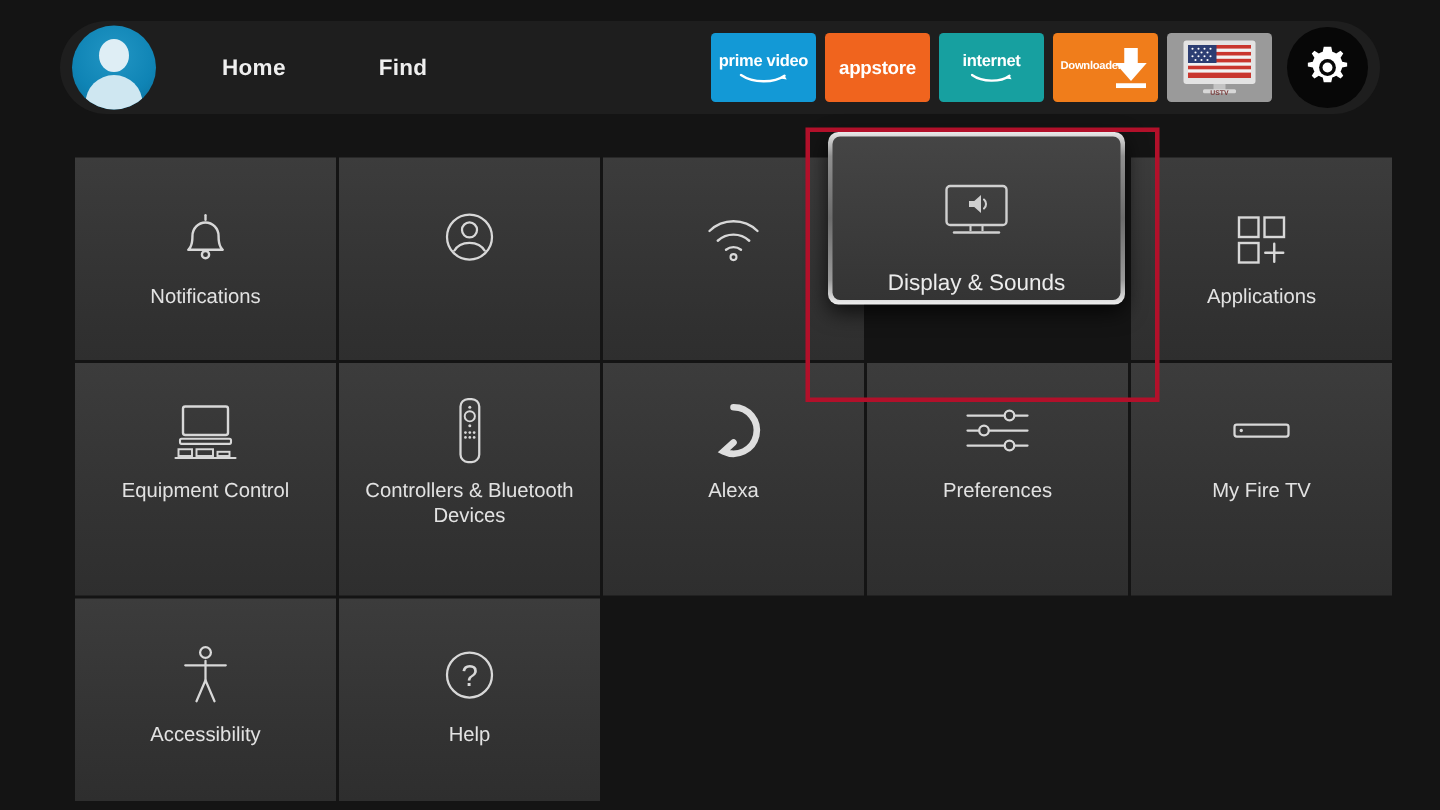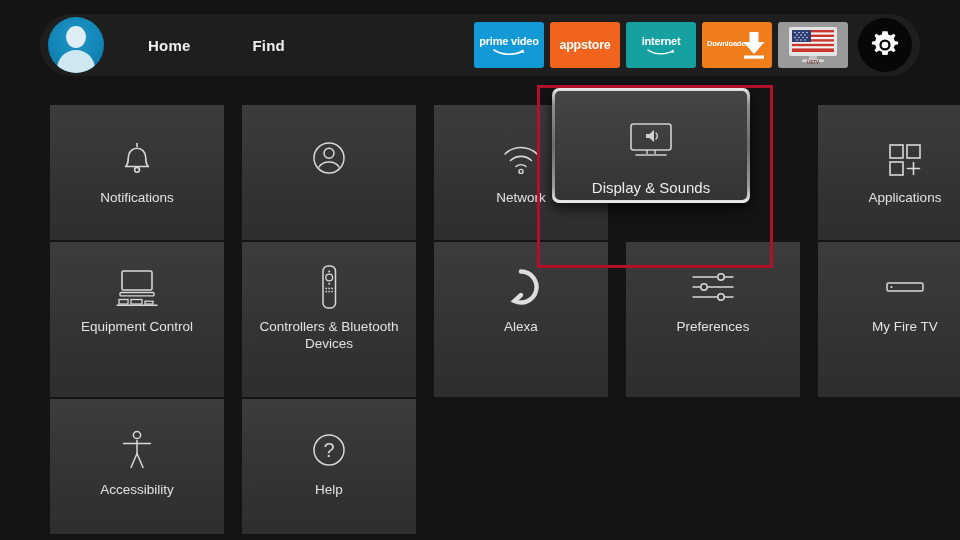--- a/index.html
+++ b/index.html
@@ -60,21 +60,21 @@
     background: #070707; display: flex; align-items: center; justify-content: center;
     margin-left: 4px;
   }
 
   
   .grid { position: absolute; left: 50px; top: 105px; }
   .row { display: flex; margin-bottom: 2px; }
   .cell {
     width: 174px; height: 135px;
     background: linear-gradient(180deg, #3c3c3c 0%, #343434 55%, #2e2e2e 100%);
-    margin-right: 18px;
+    margin-right: 2px;
     display: flex; flex-direction: column;
     align-items: center; justify-content: flex-start;
     position: relative;
   }
   .row.r1 .cell { height: 135px; }
   .row.r2 .cell { height: 155px; }
   .row.r3 .cell { height: 135px; }
   .cell .ico { margin-top: 30px; height: 46px; display: flex; align-items: center; justify-content: center; }
   .row.r2 .cell .ico { margin-top: 22px; }
   .row.r3 .cell .ico { margin-top: 28px; }
@@ -227,21 +227,20 @@
 
       <div class="cell">
         <div class="ico">
           <svg width="44" height="40" viewBox="0 0 44 40">
             <path d="M6 16 a23 23 0 0 1 32 0" stroke="#d8d8d8" stroke-width="1.6" fill="none" stroke-linecap="round"></path>
             <path d="M11.5 22.5 a15.5 15.5 0 0 1 21 0" stroke="#d8d8d8" stroke-width="1.6" fill="none" stroke-linecap="round"></path>
             <path d="M17 28.5 a8 8 0 0 1 10 0" stroke="#d8d8d8" stroke-width="1.6" fill="none" stroke-linecap="round"></path>
             <circle cx="22" cy="33.4" r="2" stroke="#d8d8d8" stroke-width="1.4" fill="none"></circle>
           </svg>
         </div>
-        <div class="cap">Network</div>
       </div>
 
       <div class="cell selected-placeholder">
         <div class="cap">Display &amp; Sounds</div>
       </div>
 
       <div class="cell">
         <div class="ico">
           <svg width="46" height="44" viewBox="0 0 46 44">
             <rect x="8" y="9" width="13" height="13" stroke="#d8d8d8" stroke-width="1.6" fill="none"></rect>

